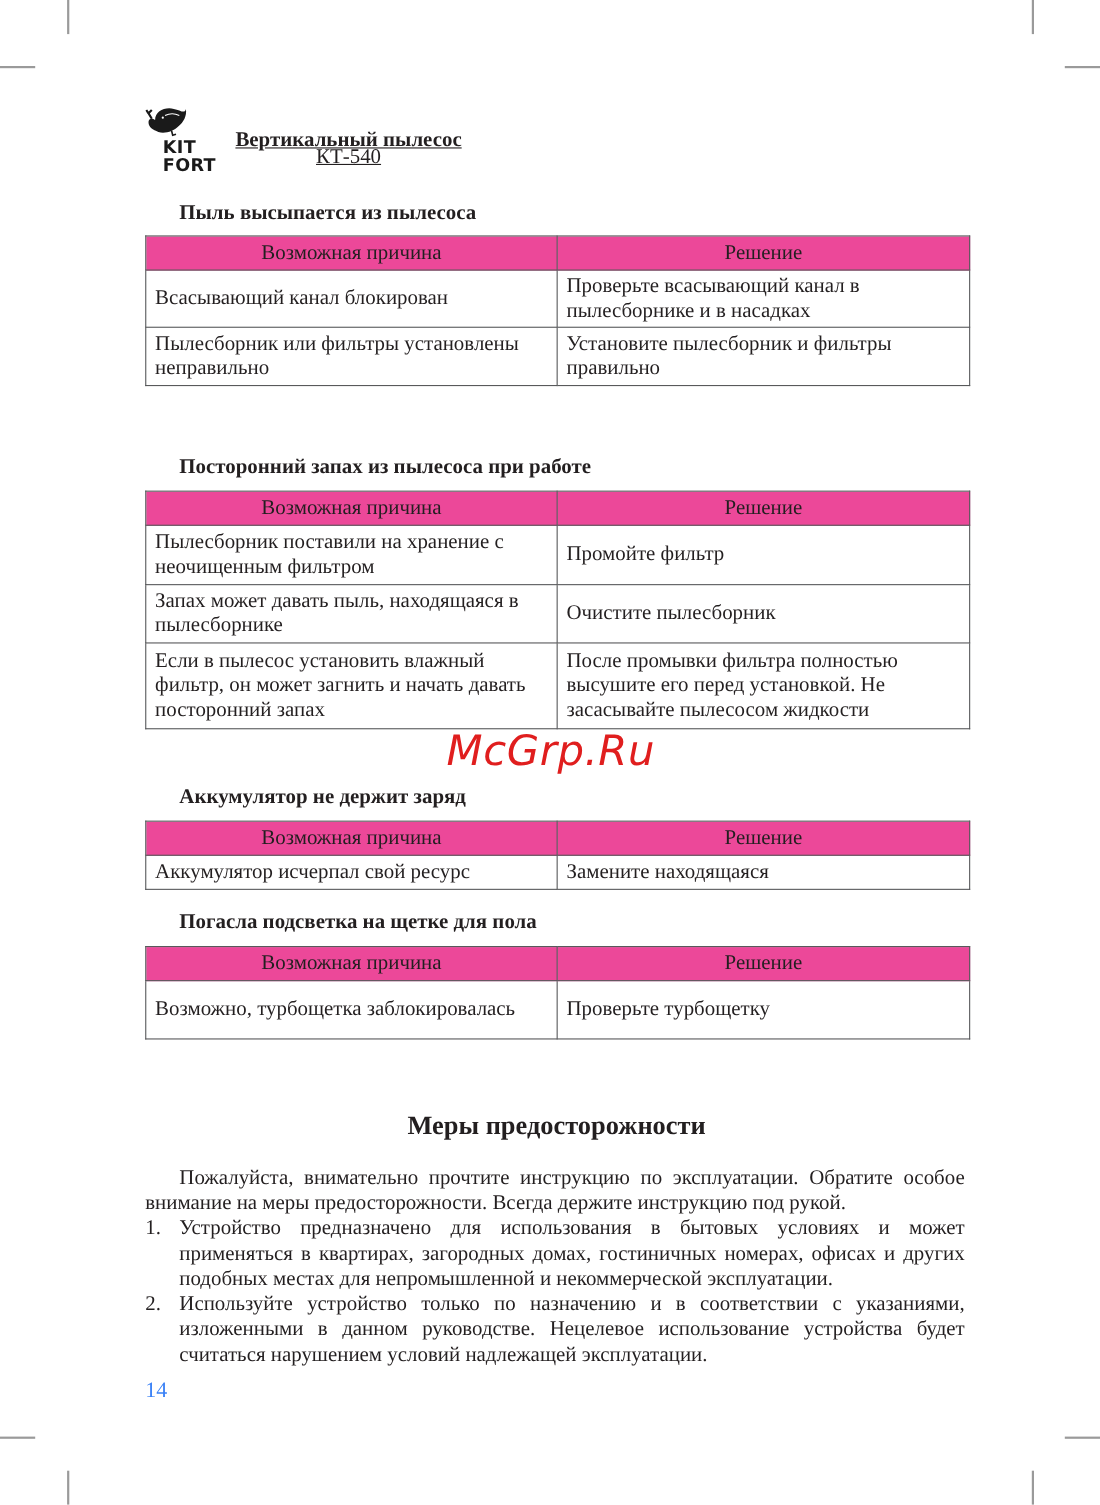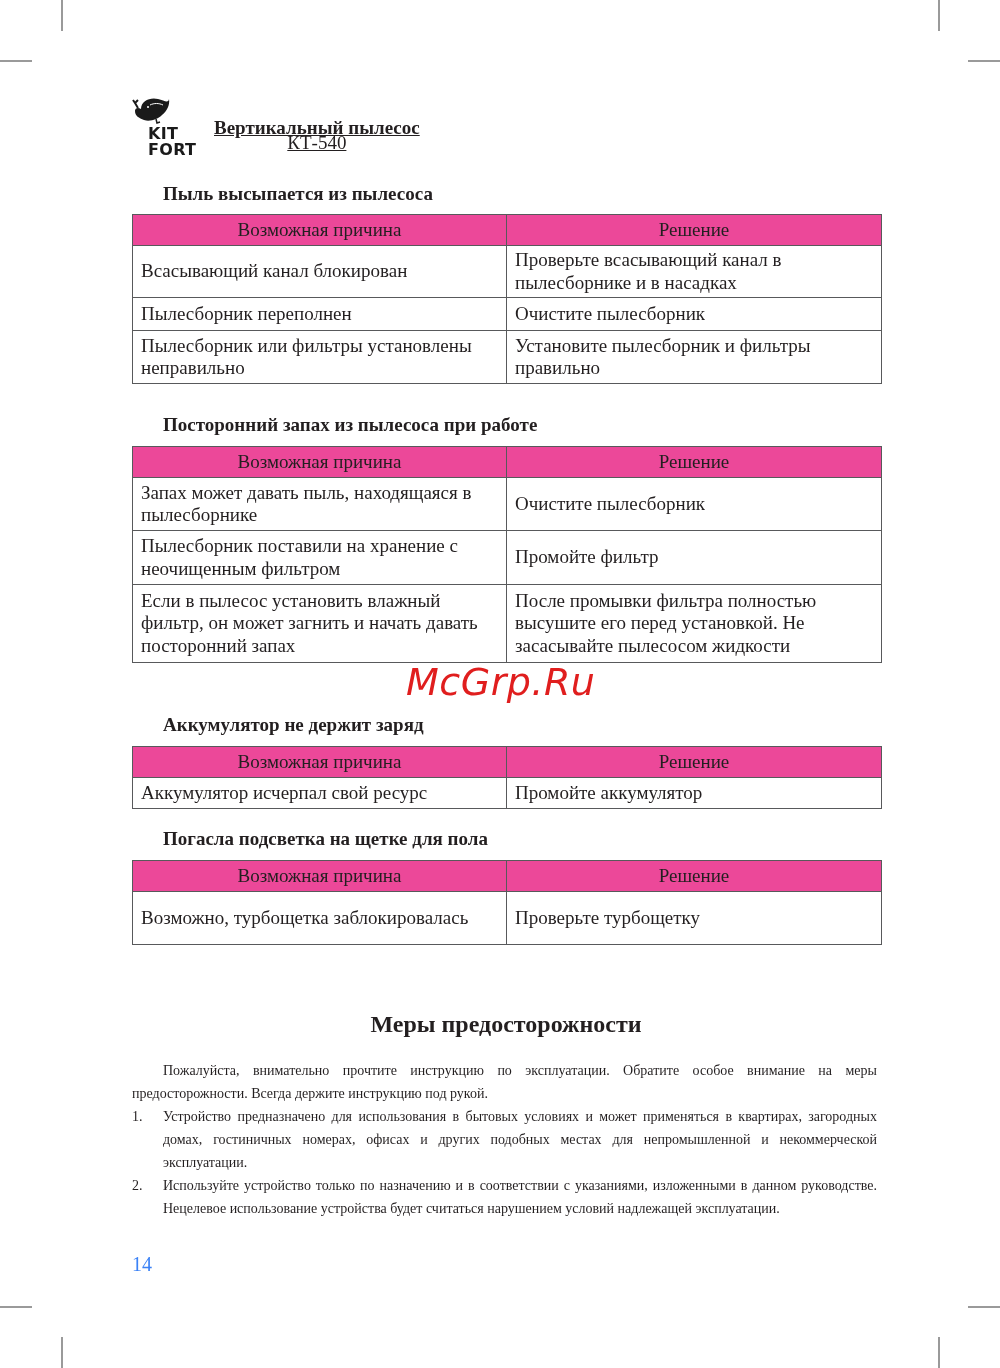--- a/index.html
+++ b/index.html
@@ -50,21 +50,21 @@
   table.ts th { background: #ec4899; text-align: center; height: 30px; }
   table.ts col.c1 { width: 374px; }
   table.ts col.c2 { width: 375px; }
 
   .h1 {
     position: absolute; left: 0; width: 1012px; top: 1010px;
     text-align: center; font-weight: bold; font-size: 24px; line-height: 28px;
   }
   .body-text {
     position: absolute; left: 132px; width: 745px;
-    font-size: 14px; line-height: 23px; text-align: justify;
+    font-size: 19px; line-height: 23px; text-align: justify;
   }
   .para { text-indent: 31px; margin: 0; text-align-last: left; }
   .list { margin: 0; padding: 0; list-style: none; }
   .list li { position: relative; padding-left: 31px; text-align-last: left; }
   .list .num { position: absolute; left: 0; top: 0; }
 
   .page-num { position: absolute; left: 132px; top: 1253px; font-size: 20px; color: #3b82f6; }
 
   .watermark {
     position: absolute; left: 406px; top: 662px;
@@ -109,71 +109,67 @@
     </colgroup>
   <tbody>
       <tr>
     <th>Возможная причина</th>
     <th>Решение</th>
   </tr>
   <tr style="height:52px;">
     <td>Всасывающий канал блокирован</td>
     <td>Проверьте всасывающий канал в пылесборнике и в насадках</td>
   </tr>
-  <tr style="height:33px;">
-    <td>Пылесборник переполнен</td>
-    <td>Очистите пылесборник</td>
-  </tr>
   <tr style="height:53px;">
     <td>Пылесборник или фильтры установлены неправильно</td>
     <td>Установите пылесборник и фильтры правильно</td>
   </tr>
 </tbody>
   </table>
 
 <div class="section-title" style="top:414px;">Посторонний запах из пылесоса при работе</div>
 <table class="ts" style="top:446px;">
   <colgroup>
       <col class="c1">
       <col class="c2">
     </colgroup>
   <tbody>
       <tr>
     <th>Возможная причина</th>
     <th>Решение</th>
   </tr>
+  <tr style="height:54px;">
+    <td>Пылесборник поставили на хранение с неочищенным фильтром</td>
+    <td>Промойте фильтр</td>
+  </tr>
   <tr style="height:53px;">
     <td>Запах может давать пыль, находящаяся в пылесборнике</td>
     <td>Очистите пылесборник</td>
   </tr>
-  <tr style="height:54px;">
-    <td>Пылесборник поставили на хранение с неочищенным фильтром</td>
-    <td>Промойте фильтр</td>
-  </tr>
   <tr style="height:78px;">
     <td>Если в пылесос установить влажный фильтр, он может загнить и начать давать посторонний запах</td>
     <td>После промывки фильтра полностью высушите его перед установкой. Не засасывайте пылесосом жидкости</td>
   </tr>
 </tbody>
   </table>
 
 <div class="section-title" style="top:714px;">Аккумулятор не держит заряд</div>
 <table class="ts" style="top:746px;">
   <colgroup>
       <col class="c1">
       <col class="c2">
     </colgroup>
   <tbody>
       <tr>
     <th>Возможная причина</th>
     <th>Решение</th>
   </tr>
   <tr style="height:31px;">
     <td>Аккумулятор исчерпал свой ресурс</td>
-    <td>Промойте аккумулятор</td>
+    <td>Замените находящаяся</td>
   </tr>
 </tbody>
   </table>
 
 <div class="section-title" style="top:828px;">Погасла подсветка на щетке для пола</div>
 <table class="ts" style="top:860px;">
   <colgroup>
       <col class="c1">
       <col class="c2">
     </colgroup>

